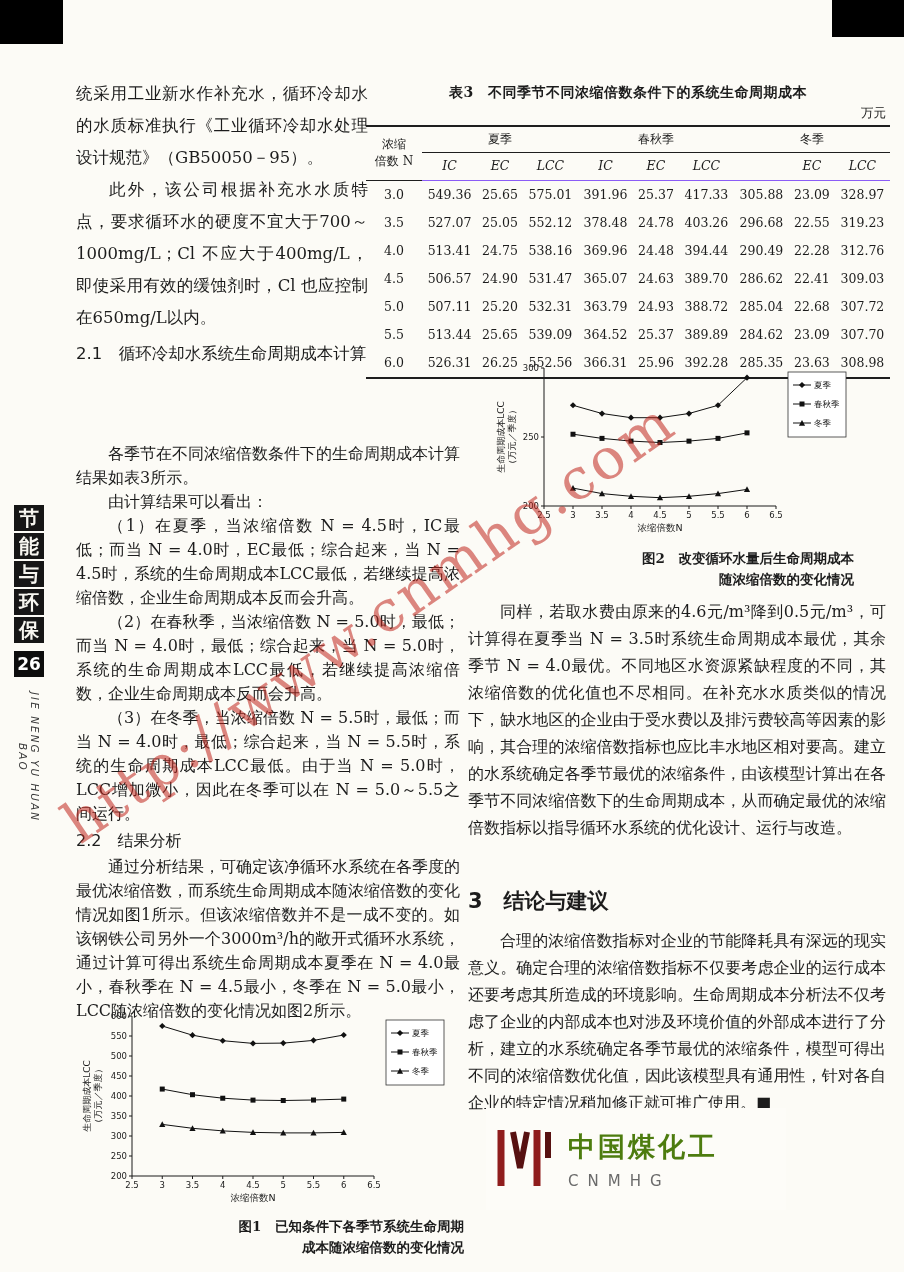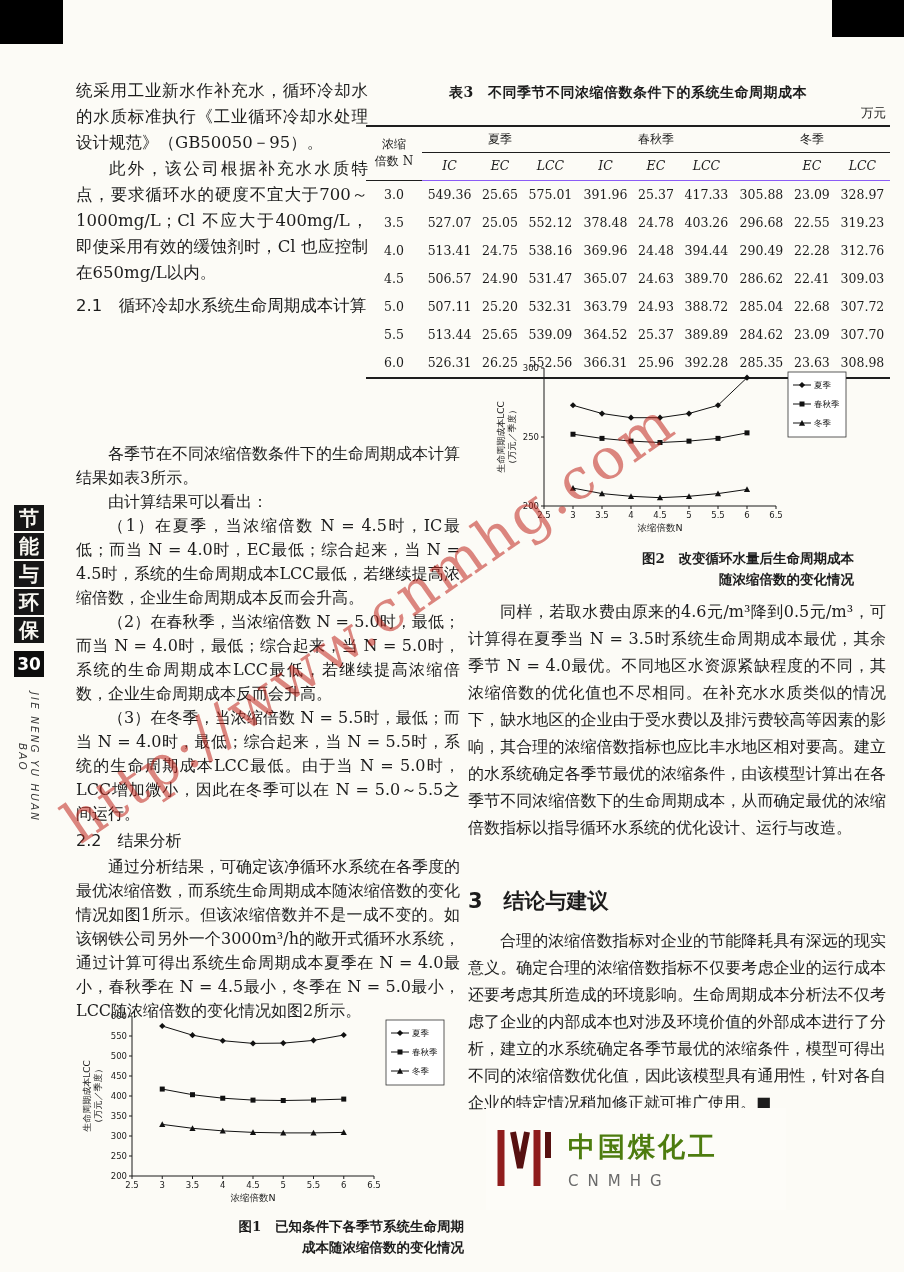--- a/index.html
+++ b/index.html
@@ -13,21 +13,21 @@
   .sidebar{position:absolute;left:10px;top:505px;width:38px;text-align:center;}
   .jchar{width:30px;height:26px;background:#161616;color:#f7f6f0;font-size:20px;line-height:26px;
          margin:0 auto 2px auto;font-family:"DejaVu Sans","Liberation Sans",sans-serif;font-weight:bold;}
   .pagenum{width:30px;height:26px;background:#0d0d0d;color:#fff;font-size:17px;line-height:26px;
            margin:8px auto 8px auto;font-family:"DejaVu Sans","Liberation Sans",sans-serif;font-weight:bold;}
   .pinyin{writing-mode:vertical-rl;height:145px;margin:2px auto 0 auto;font-size:10.5px;font-style:italic;
           letter-spacing:2px;color:#3a3a3a;font-family:"DejaVu Sans","Liberation Sans",sans-serif;overflow:hidden;}
 
   
   .blockA{position:absolute;left:76px;top:78px;width:292px;}
-  .blockA p{margin:0;font-size:16.5px;line-height:26px;text-align:justify;}
+  .blockA p{margin:0;font-size:16.5px;line-height:32px;text-align:justify;}
   .indent{text-indent:2em;}
   .noindent{text-indent:0;}
   .h2head{margin:3px 0 0 0;font-size:16.5px;line-height:33px;font-weight:normal;
           font-family:"DejaVu Sans","Liberation Sans",sans-serif;}
 
   
   .tableBlock{position:absolute;left:366px;top:84px;width:524px;}
   .tbl-title{text-align:center;font-size:14px;font-weight:bold;letter-spacing:.5px;}
   .tbl-unit{text-align:right;font-size:12.5px;margin:3px 4px 3px 0;}
   table.t3{width:100%;border-collapse:collapse;border-top:2px solid #1e1e1e;border-bottom:2px solid #1e1e1e;
@@ -76,21 +76,21 @@
 
   <div class="corner corner-tl"></div>
   <div class="corner corner-tr"></div>
 
   <aside class="sidebar">
     <div class="jchar">节</div>
     <div class="jchar">能</div>
     <div class="jchar">与</div>
     <div class="jchar">环</div>
     <div class="jchar">保</div>
-    <div class="pagenum">30</div>
+    <div class="pagenum">26</div>
     <div class="pinyin">JIE NENG YU HUAN BAO</div>
   </aside>
 
   <section class="blockA">
     <p class="noindent">统采用工业新水作补充水，循环冷却水的水质标准执行《工业循环冷却水处理设计规范》（GB50050－95）。</p>
     <p class="indent">此外，该公司根据补充水水质特点，要求循环水的硬度不宜大于700～1000mg/L；Cl 不应大于400mg/L，即使采用有效的缓蚀剂时，Cl 也应控制在650mg/L以内。</p>
     <h3 class="h2head">2.1　循环冷却水系统生命周期成本计算</h3>
   </section>
 
   <section class="tableBlock">

